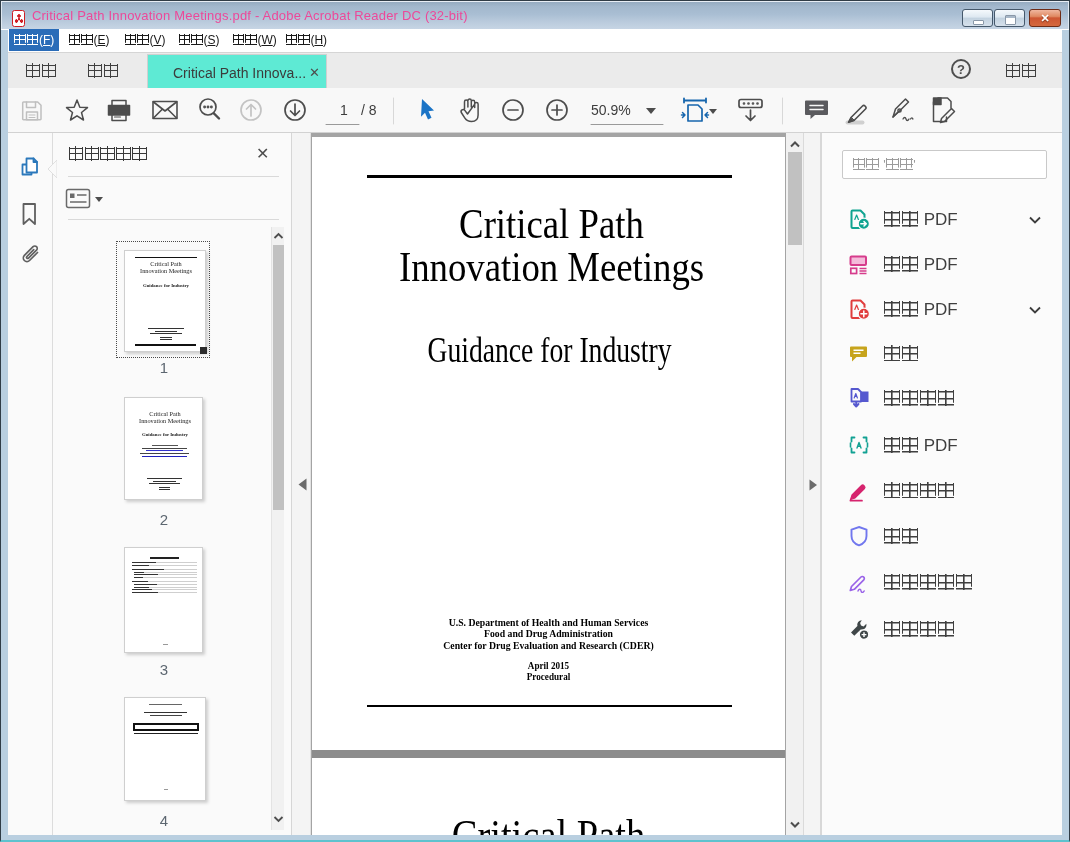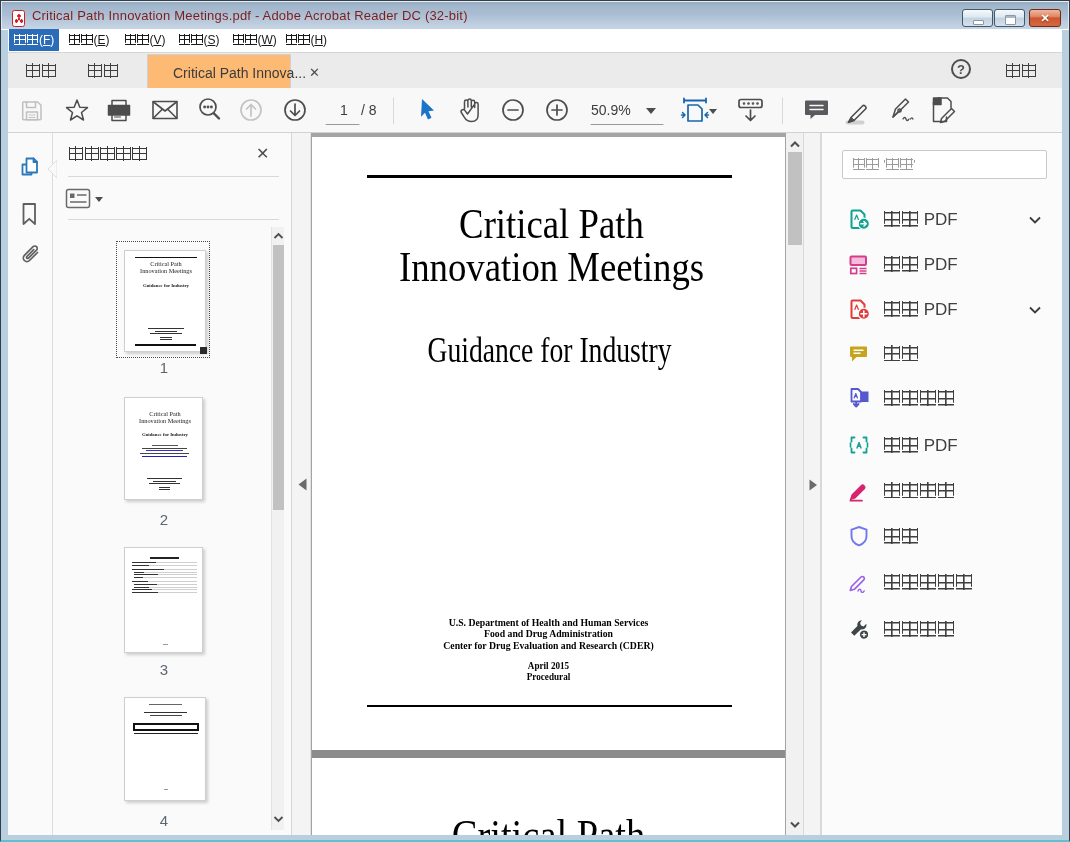--- a/index.html
+++ b/index.html
@@ -12,42 +12,42 @@
   linear-gradient(var(--k),var(--k)) 0 12%/100% 0.09em no-repeat,
   linear-gradient(var(--k),var(--k)) 0 54%/100% 0.09em no-repeat,
   linear-gradient(var(--k),var(--k)) 0 100%/100% 0.09em no-repeat,
   linear-gradient(var(--k),var(--k)) 0 10%/0.085em 80% no-repeat,
   linear-gradient(var(--k),var(--k)) 100% 10%/0.085em 80% no-repeat}
 
 #titlebar{left:0;top:0;width:1070px;height:30px;
  background:linear-gradient(180deg,#93a9be 0%,#a3b8cd 20%,#a9bed3 45%,#b9cadc 70%,#c8d6e5 100%);
  border-top:1px solid #303c46;border-left:1px solid #303c46;border-right:1px solid #303c46;
  box-shadow:inset 0 1px 0 #e8eef5,inset 1px 0 0 #dfe8f1,inset -1px 0 0 #dfe8f1}
-#titletext{left:32px;top:8px;font-size:13px;color:#7f1d1d;letter-spacing:0.2px}
+#titletext{left:32px;top:8px;font-size:13px;color:#ec4899;letter-spacing:0.2px}
 #pdficon{left:12px;top:10px;width:13px;height:17px;background:#fff;border:1px solid #cf1f25;border-radius:2.5px}
 #pdficon:before{content:"";position:absolute;left:1.5px;top:3px;width:8px;height:9px;
  background:radial-gradient(circle at 50% 22%,#cf1f25 0 1.5px,transparent 1.9px),
  radial-gradient(circle at 18% 78%,#cf1f25 0 1.5px,transparent 1.9px),
  radial-gradient(circle at 82% 78%,#cf1f25 0 1.5px,transparent 1.9px),
  radial-gradient(circle at 50% 60%,#cf1f25 0 1px,transparent 1.3px)}
 .winbtn{top:9px;height:18px;border:1px solid #45586b;border-radius:3px}
 #btnmin{left:962px;width:31px;background:linear-gradient(180deg,#f5f9fc 0%,#dde8f1 45%,#c2d2e0 50%,#d6e1ec 100%)}
 #btnmax{left:994px;width:31px;background:linear-gradient(180deg,#f5f9fc 0%,#dde8f1 45%,#c2d2e0 50%,#d6e1ec 100%)}
 #btnclose{left:1029px;width:32px;background:linear-gradient(180deg,#f0b69f 0%,#e08a63 40%,#ce5633 50%,#d4693f 100%);border-color:#6e2c17}
 #btnmin:after{content:"";position:absolute;left:10px;top:10px;width:9px;height:3px;background:#fff;border:1px solid #8a98a8;border-radius:1px}
 #btnmax:after{content:"";position:absolute;left:10px;top:5px;width:9px;height:8px;background:#fff;border:1px solid #8a98a8;border-radius:1px;box-shadow:inset 0 2px 0 #a8b8c8}
 #btnclose:after{content:"✕";position:absolute;left:0;top:2px;width:100%;text-align:center;color:#fff;font-size:11px;font-weight:bold;text-shadow:0 1px 1px #7e3318}
 
 #menubar{left:1px;top:29px;width:1068px;height:23px;background:#fff;font-size:12px;color:#1a1a1a}
 .mitem{position:absolute;top:0;height:22px;line-height:22px;white-space:nowrap;--k:#1a1a1a}
 #m1{left:8px;width:50px;background:#2a6cb8;color:#fff;--k:#fff;text-align:center}
 
 #tabbar{left:1px;top:52px;width:1068px;height:36px;background:#ebebeb;border-top:1px solid #d5d5d5}
 .tabtext{position:absolute;font-size:15px;color:#3f3f3f;--k:#3f3f3f;top:9px}
-#activetab{left:146px;top:0.5px;width:144px;height:35.5px;background:#fdba74;border:1px solid #d0d0d0;border-bottom:none;border-radius:1px 1px 0 0}
+#activetab{left:146px;top:0.5px;width:180px;height:35.5px;background:#5eead4;border:1px solid #d0d0d0;border-bottom:none;border-radius:1px 1px 0 0}
 #tabname{left:25px;top:10px;font-size:14px;color:#3b3b3b;white-space:nowrap}
 #tabx{left:161px;top:10px;font-size:13px;color:#4d4d4d}
 #helpq{left:951px;top:59px;width:20px;height:20px;border:2px solid #4e4e4e;border-radius:50%;color:#4e4e4e;font-size:13px;text-align:center;line-height:17px;font-weight:bold}
 
 #toolbar{left:1px;top:88px;width:1068px;height:45px;background:#f8f8f8;border-bottom:1px solid #d2d2d2}
 
 #leftborder{left:0;top:30px;width:8px;height:805px;background:#b9cfe0;border-left:1px solid #303c46}
 #rightborder{left:1062px;top:30px;width:8px;height:805px;background:#b9cfe0;border-right:1px solid #303c46}
 #bottomborder{left:0;top:835px;width:1070px;height:7px;background:#b9cfe0;border-bottom:2px solid #5ec2ce;border-left:1px solid #303c46;border-right:1px solid #303c46}
 #rail{left:8px;top:133px;width:45px;height:702px;background:#fafafa;border-right:1px solid #dcdcdc}

